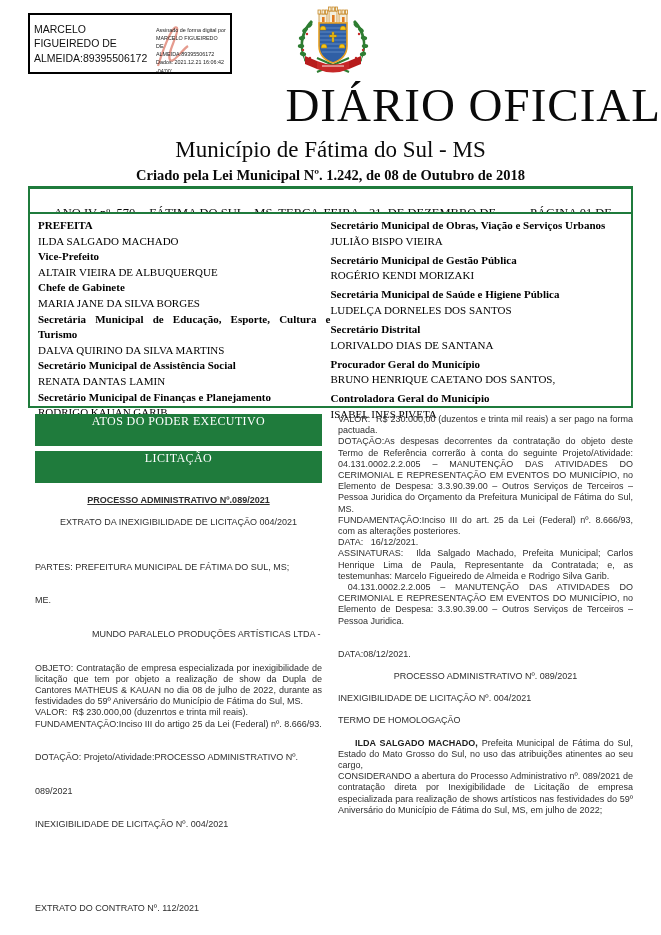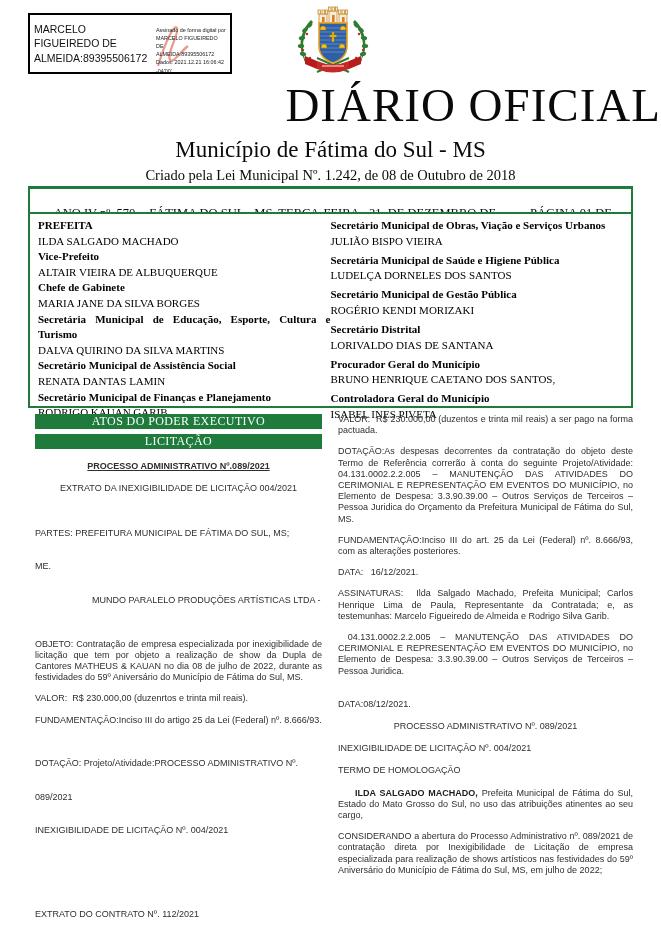--- a/index.html
+++ b/index.html
@@ -30,21 +30,21 @@
     position:absolute; top:82px; left:0; right:0; text-align:right;
     font-family:"Liberation Serif", serif; font-size:47px; line-height:1;
     letter-spacing:1px; color:#0a0a0a; font-weight:400;
   }
   .m-sub {
     position:absolute; top:137px; left:0; right:0; text-align:center;
     font-family:"Liberation Serif", serif; font-size:23px; line-height:1.1; color:#0a0a0a;
   }
   .m-law {
     position:absolute; top:167px; left:0; right:0; text-align:center;
-    font-family:"Liberation Serif", serif; font-size:14.5px; color:#0a0a0a;
+    font-family:"Liberation Serif", serif; font-size:14.5px; color:#0a0a0a;font-weight:bold;
   }
   .edition-bar {
     position:absolute; top:186px; left:28px; right:28px; box-sizing:border-box;
     border-top:3px solid var(--green); border-bottom:2px solid var(--green);
     border-left:2px solid var(--green); border-right:2px solid var(--green);
     display:flex; justify-content:space-between; align-items:center;
     padding:2px 5px; font-family:"Liberation Serif", serif; font-size:12.5px; color:#0a0a0a;
     white-space:pre-wrap;
   }
   .edition-left span { margin-right:14px; }
@@ -61,28 +61,28 @@
   .off-col.right .entry { margin-bottom:3.5px; }
   
   .body-cols {
     position:absolute; top:414px; left:35px; right:28px;
     display:flex; gap:16px;
   }
   .col { font-size:9px; line-height:11.2px; color:#2e2e2e; }
   .col-left  { width:287px; flex:none; }
   .col-right { flex:1; }
   .banner {
-    height:15px; background:var(--green); color:#fff; text-align:center;
+    height:32px; background:var(--green); color:#fff; text-align:center;
     font-family:"Liberation Serif", serif; font-size:12px; line-height:15px;
     letter-spacing:0.4px; margin-bottom:5px;
   }
   .banner.second { margin-bottom:10px; }
   .h-center { text-align:center; font-weight:bold; text-decoration:underline; margin-top:12px; }
   .h-center2 { text-align:center; margin-top:11px; }
-  .p { text-align:justify; margin-top:10px; white-space:pre-wrap; }
+  .p { text-align:justify; white-space:pre-wrap; }
   .p.first { margin-top:11px; }
   .line { white-space:pre-wrap; }
   .indent { padding-left:57px; }
   .gap-big { margin-top:22px; }
   .h-contract { margin-top:50px; }
   .mt14 { margin-top:14px; }
   .mt18 { margin-top:11px; }
   b.inline { color:#1d1d1d;padding-left:17px; }
 </style>
 </head>
@@ -223,26 +223,26 @@
         <div class="off-role">Secretário Municipal de Finanças e Planejamento</div>
         <div class="off-name">RODRIGO KAUAN GARIB</div>
       </div>
     </div>
     <div class="off-col right">
       <div class="entry">
         <div class="off-role">Secretário Municipal de Obras, Viação e Serviços Urbanos</div>
         <div class="off-name">JULIÃO BISPO VIEIRA</div>
       </div>
       <div class="entry">
+        <div class="off-role">Secretário Municipal de Gestão Pública</div>
+        <div class="off-name">ROGÉRIO KENDI MORIZAKI</div>
+      </div>
+      <div class="entry">
         <div class="off-role">Secretária Municipal de Saúde e Higiene Pública</div>
         <div class="off-name">LUDELÇA DORNELES DOS SANTOS</div>
-      </div>
-      <div class="entry">
-        <div class="off-role">Secretário Municipal de Gestão Pública</div>
-        <div class="off-name">ROGÉRIO KENDI MORIZAKI</div>
       </div>
       <div class="entry">
         <div class="off-role">Secretário Distrital</div>
         <div class="off-name">LORIVALDO DIAS DE SANTANA</div>
       </div>
       <div class="entry">
         <div class="off-role">Procurador Geral do Município</div>
         <div class="off-name">BRUNO HENRIQUE CAETANO DOS SANTOS,</div>
       </div>
       <div class="entry">

